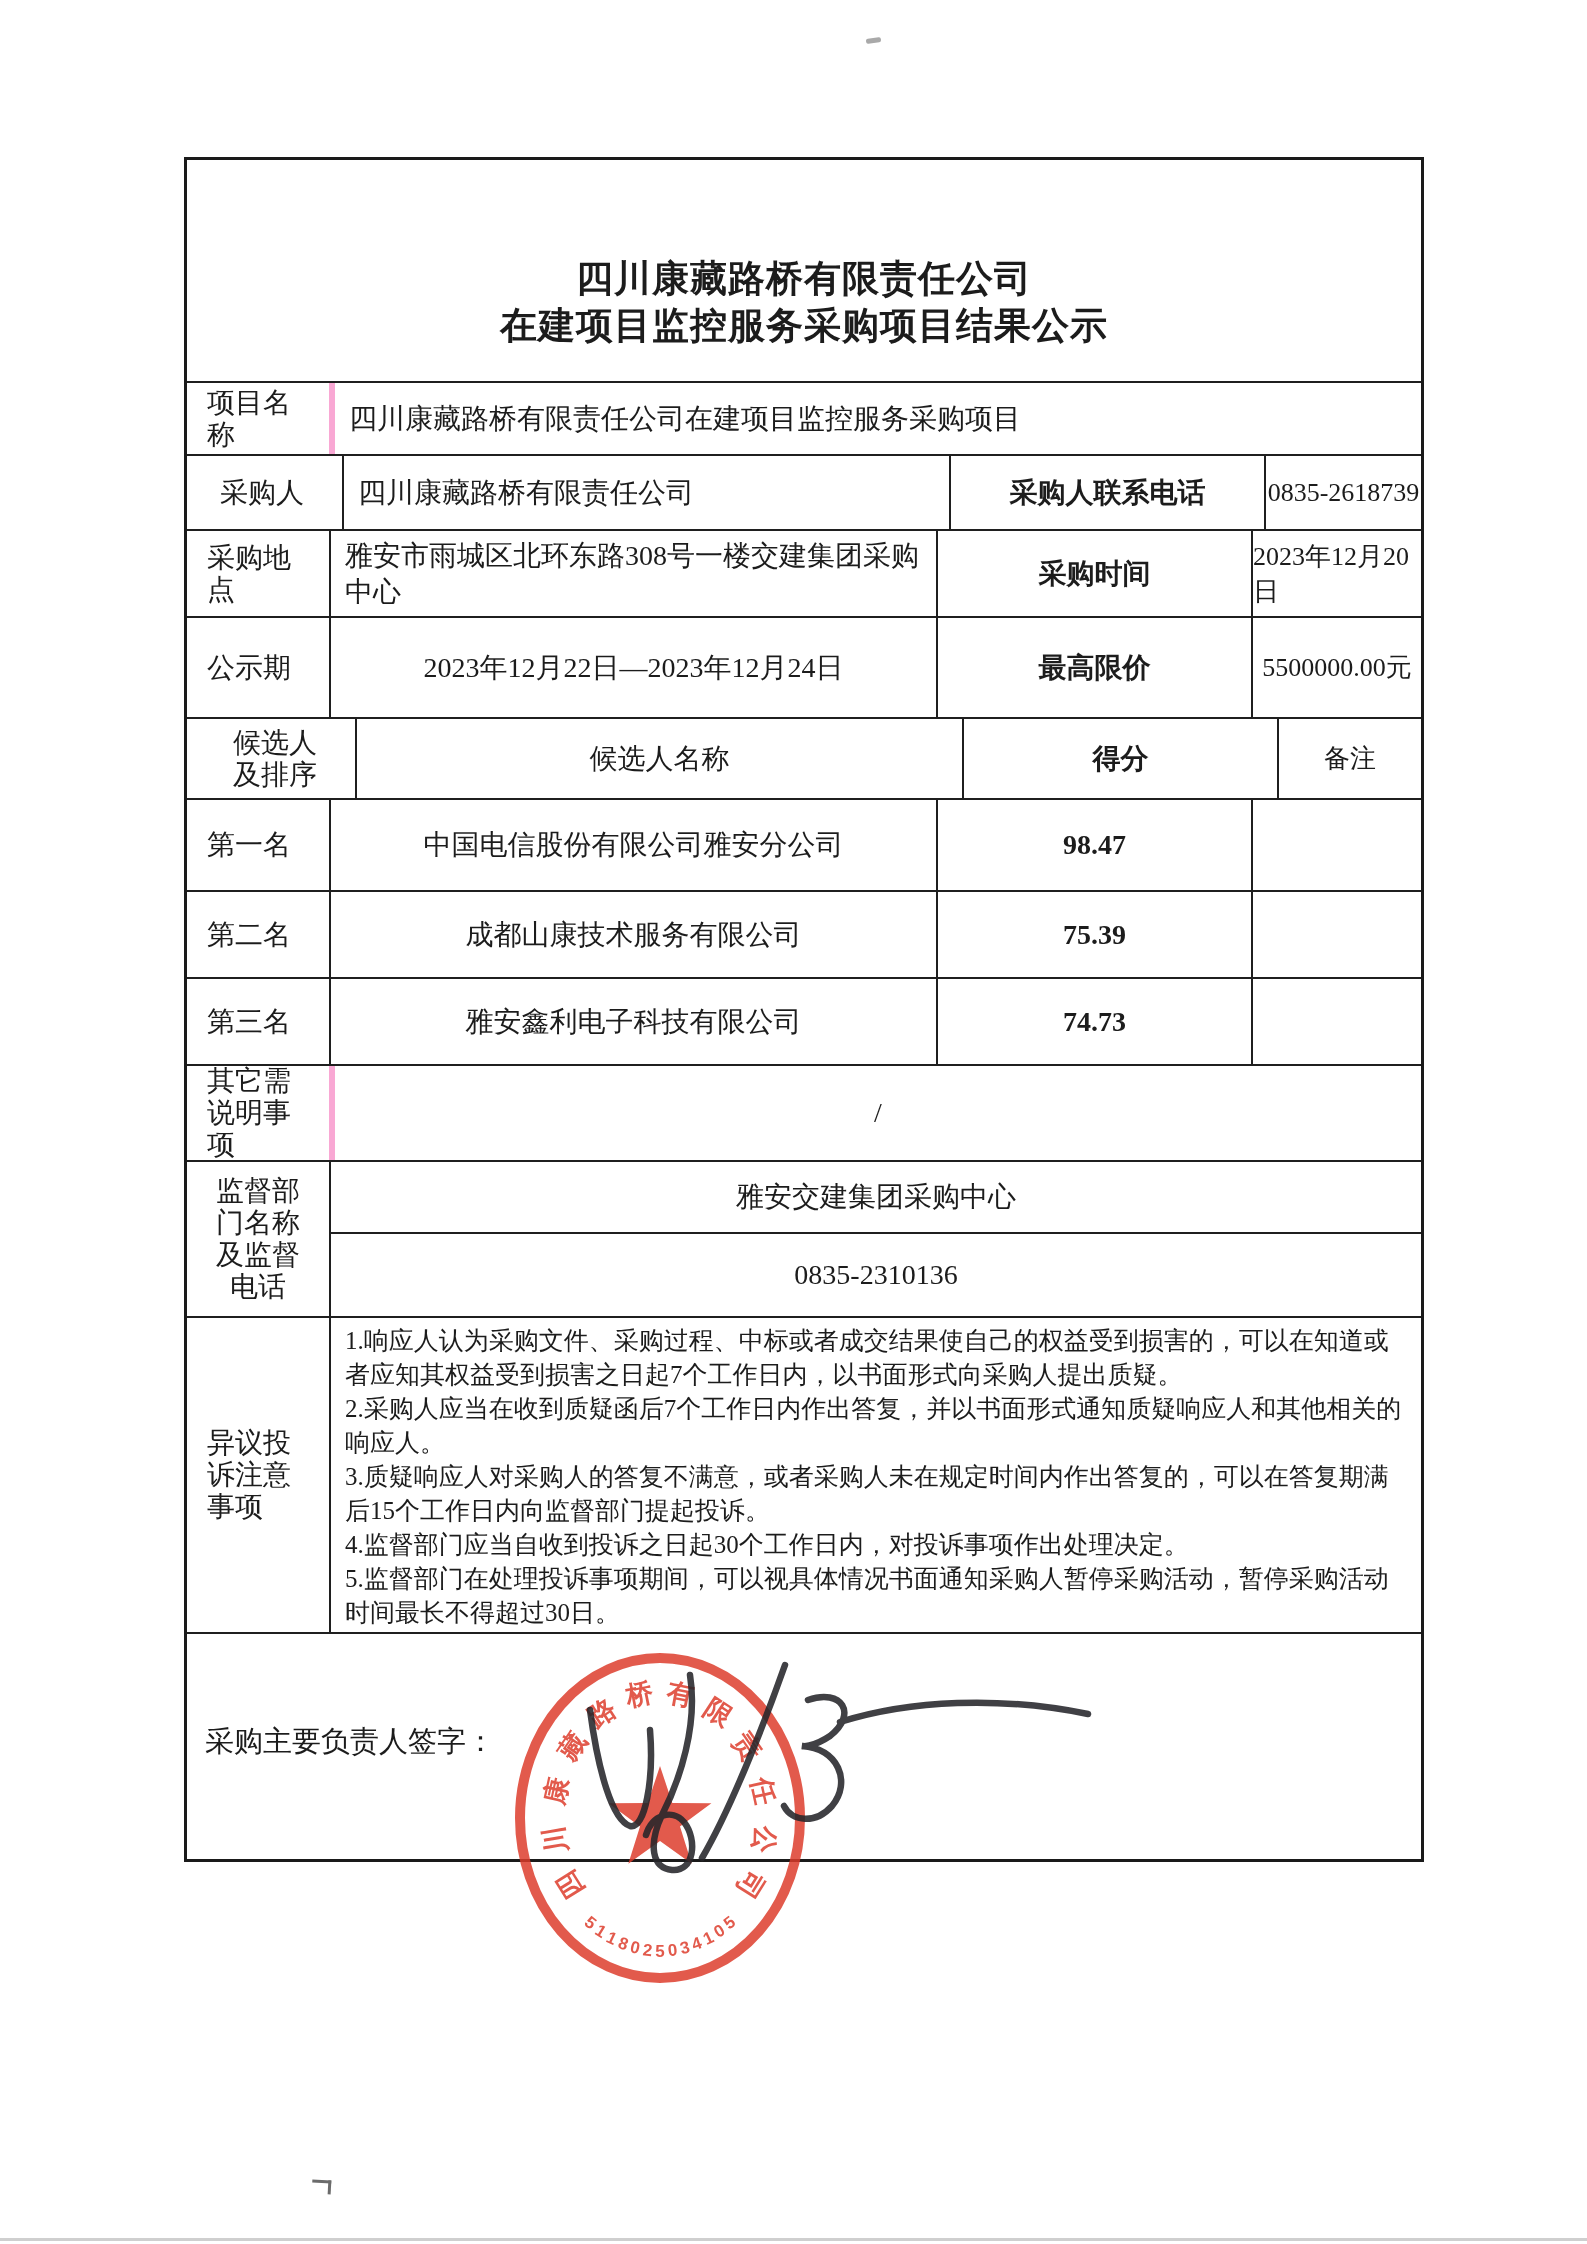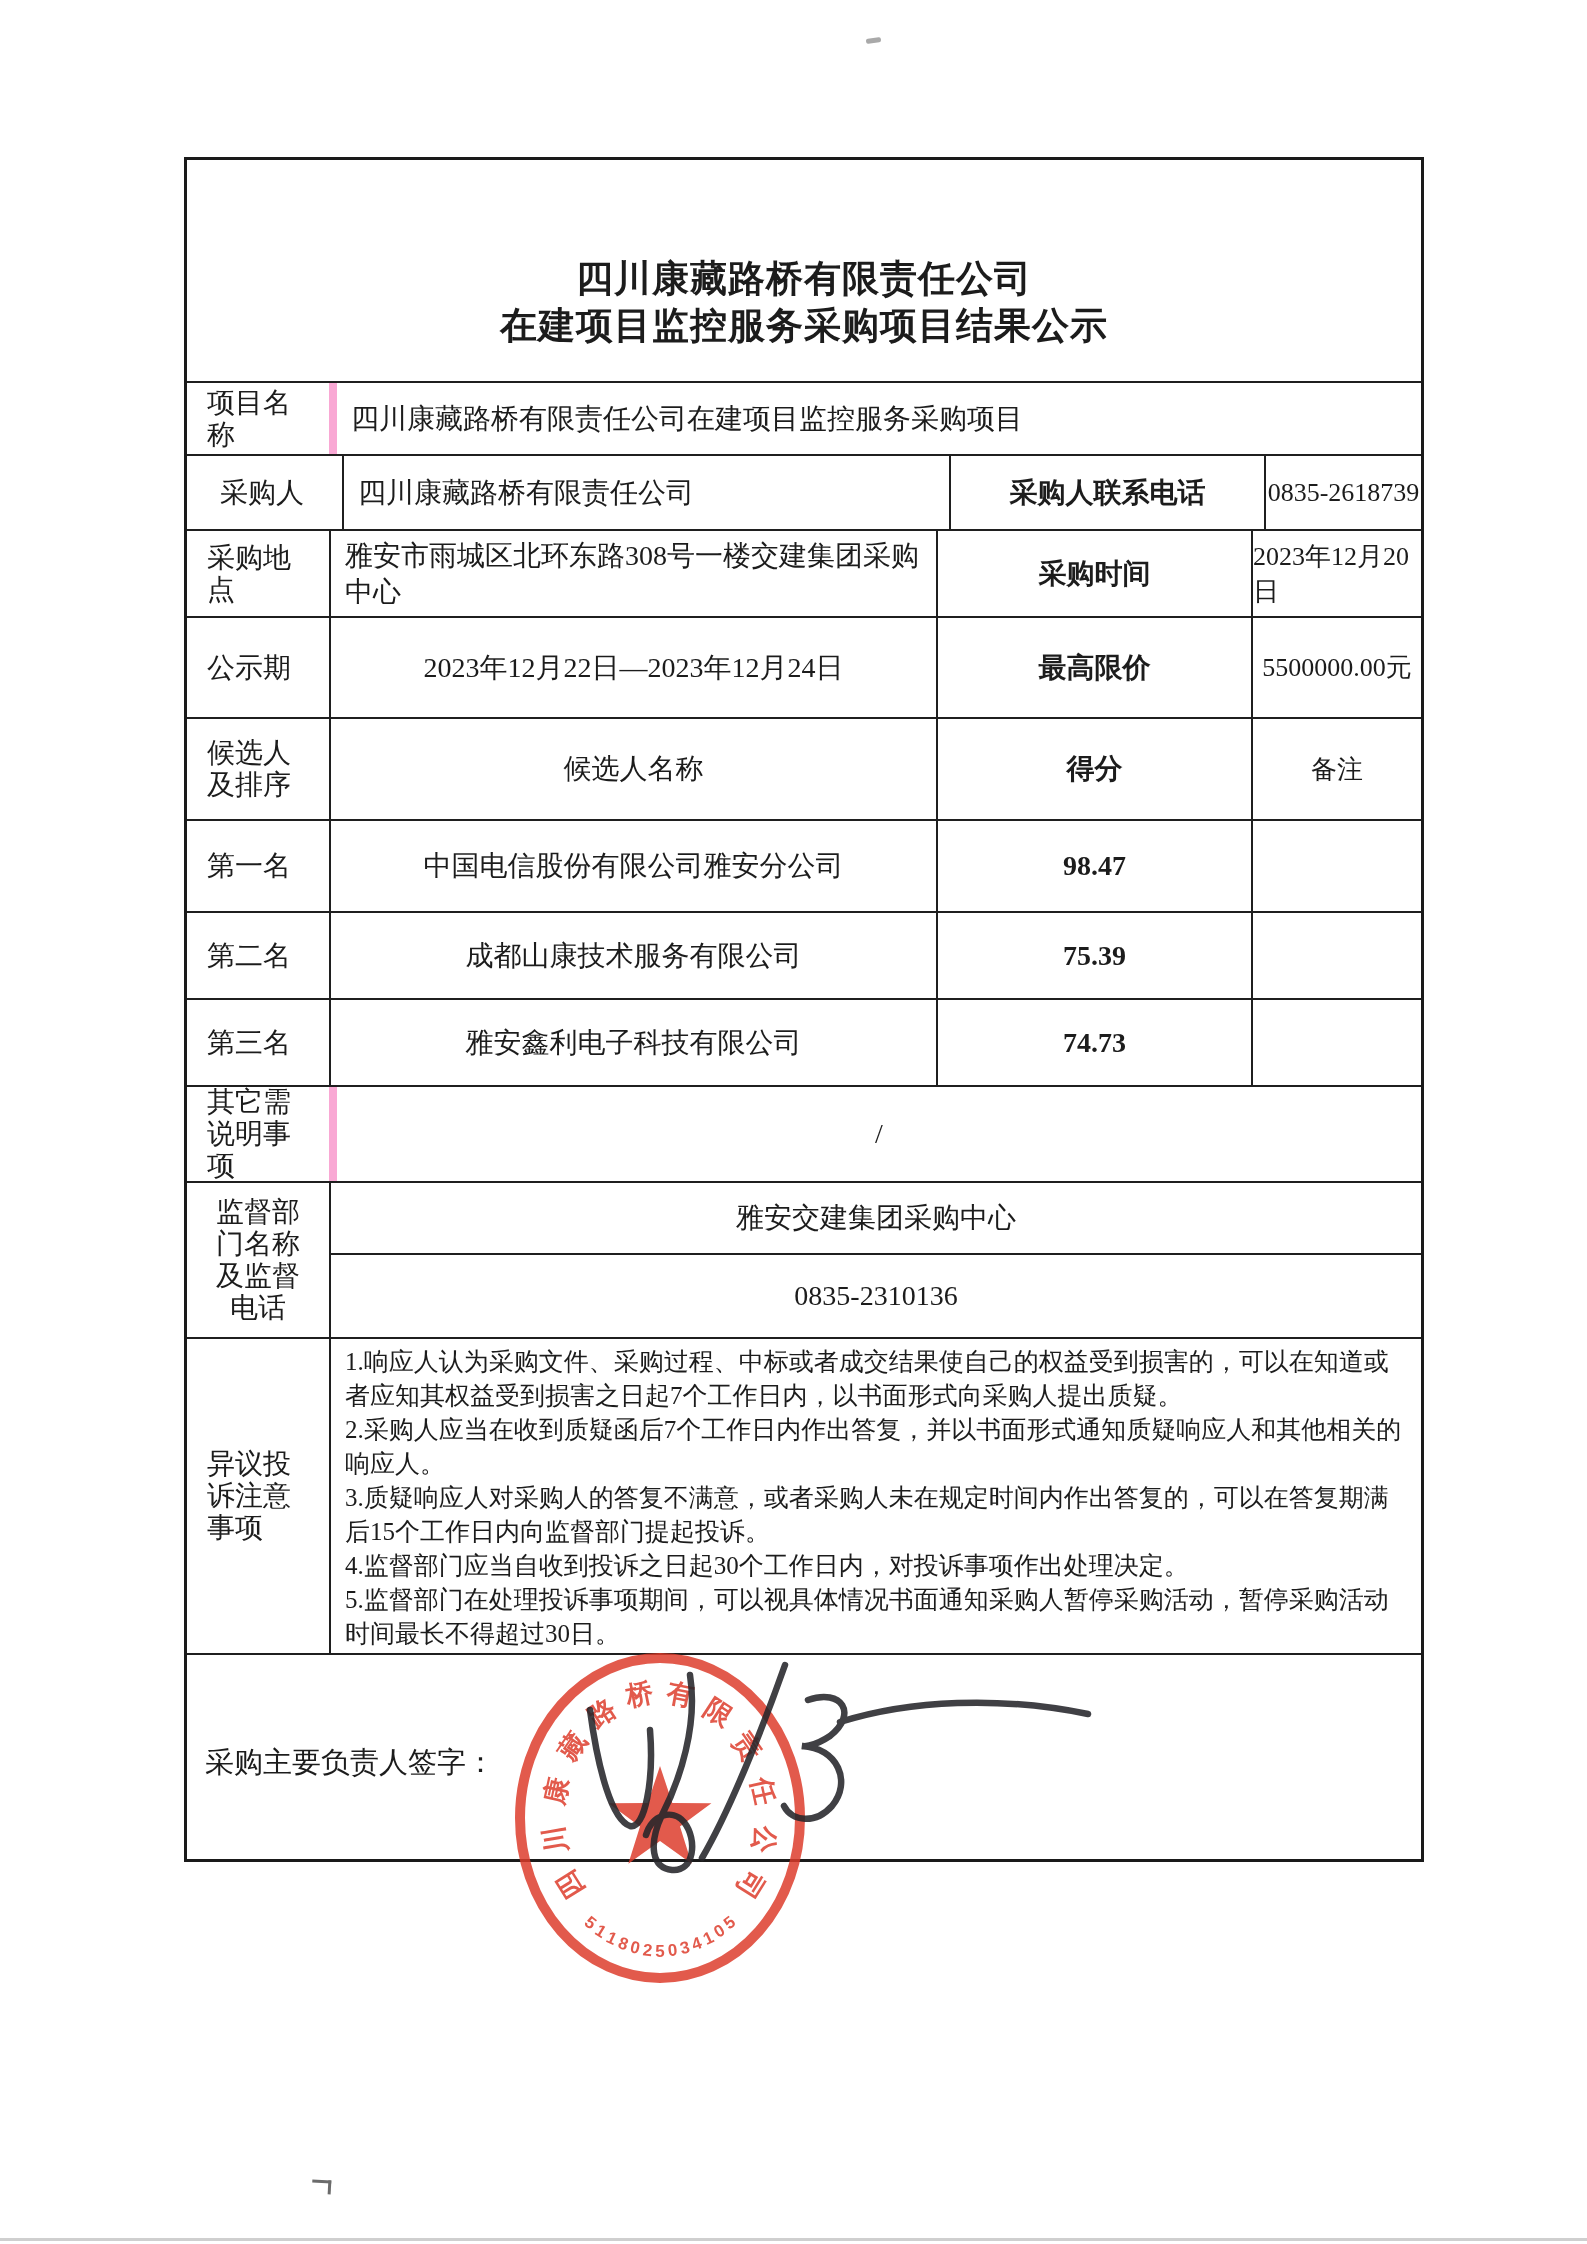--- a/index.html
+++ b/index.html
@@ -7,28 +7,28 @@
         font-family:"Liberation Serif", serif;color:#1c1c1c;overflow:hidden;}
   .doc-table{position:absolute;left:175px;top:157px;width:1240px;height:1705px;
              border:3px solid #1a1a1a;box-sizing:border-box;background:#fff;margin-left:9px;}
   .row{display:flex;box-sizing:border-box;border-bottom:2px solid #1f1f1f;}
   .row.last{border-bottom:none;}
   .cell{box-sizing:border-box;display:flex;align-items:center;overflow:hidden;}
   .c1{width:142px;padding:0 20px;font-size:28px;line-height:32px;flex:0 0 142px;}
   .c2{width:607px;flex:0 0 607px;border-left:2px solid #1f1f1f;padding:0 14px;font-size:28px;line-height:36px;}
   .c3{width:315px;flex:0 0 315px;border-left:2px solid #1f1f1f;justify-content:center;font-size:28px;font-weight:bold;}
   .c4{flex:1 1 auto;border-left:2px solid #1f1f1f;justify-content:center;font-size:26px;}
-  .cmerge{flex:1 1 auto;border-left:8px solid #f9a8d4;padding:0 14px;font-size:28px;line-height:36px;}
+  .cmerge{flex:1 1 auto;border-left:6px solid #f9a8d4;padding:0 14px;font-size:28px;line-height:36px;}
   .center{justify-content:center;text-align:center;}
   .r-title{height:223px;}
   .r-pname{height:73px;}
   .r-purchaser{height:75px;padding-left:13px;}
   .r-location{height:87px;}
   .r-publicity{height:101px;}
-  .r-chead{height:102px;}
+  .r-chead{height:81px;padding-left:26px;}
   .r-cand1{height:92px;}
   .r-cand2{height:87px;}
   .r-cand3{height:87px;}
   .r-other{height:96px;}
   .r-supervision{height:156px;}
   .r-objection{height:316px;}
   .r-signature{height:216px;}
   .title-cell{flex:1;flex-direction:column;justify-content:flex-start;padding-top:95px;
               font-family:"Liberation Sans", sans-serif;font-weight:bold;font-size:37px;
               line-height:47px;text-align:center;letter-spacing:1px;}

